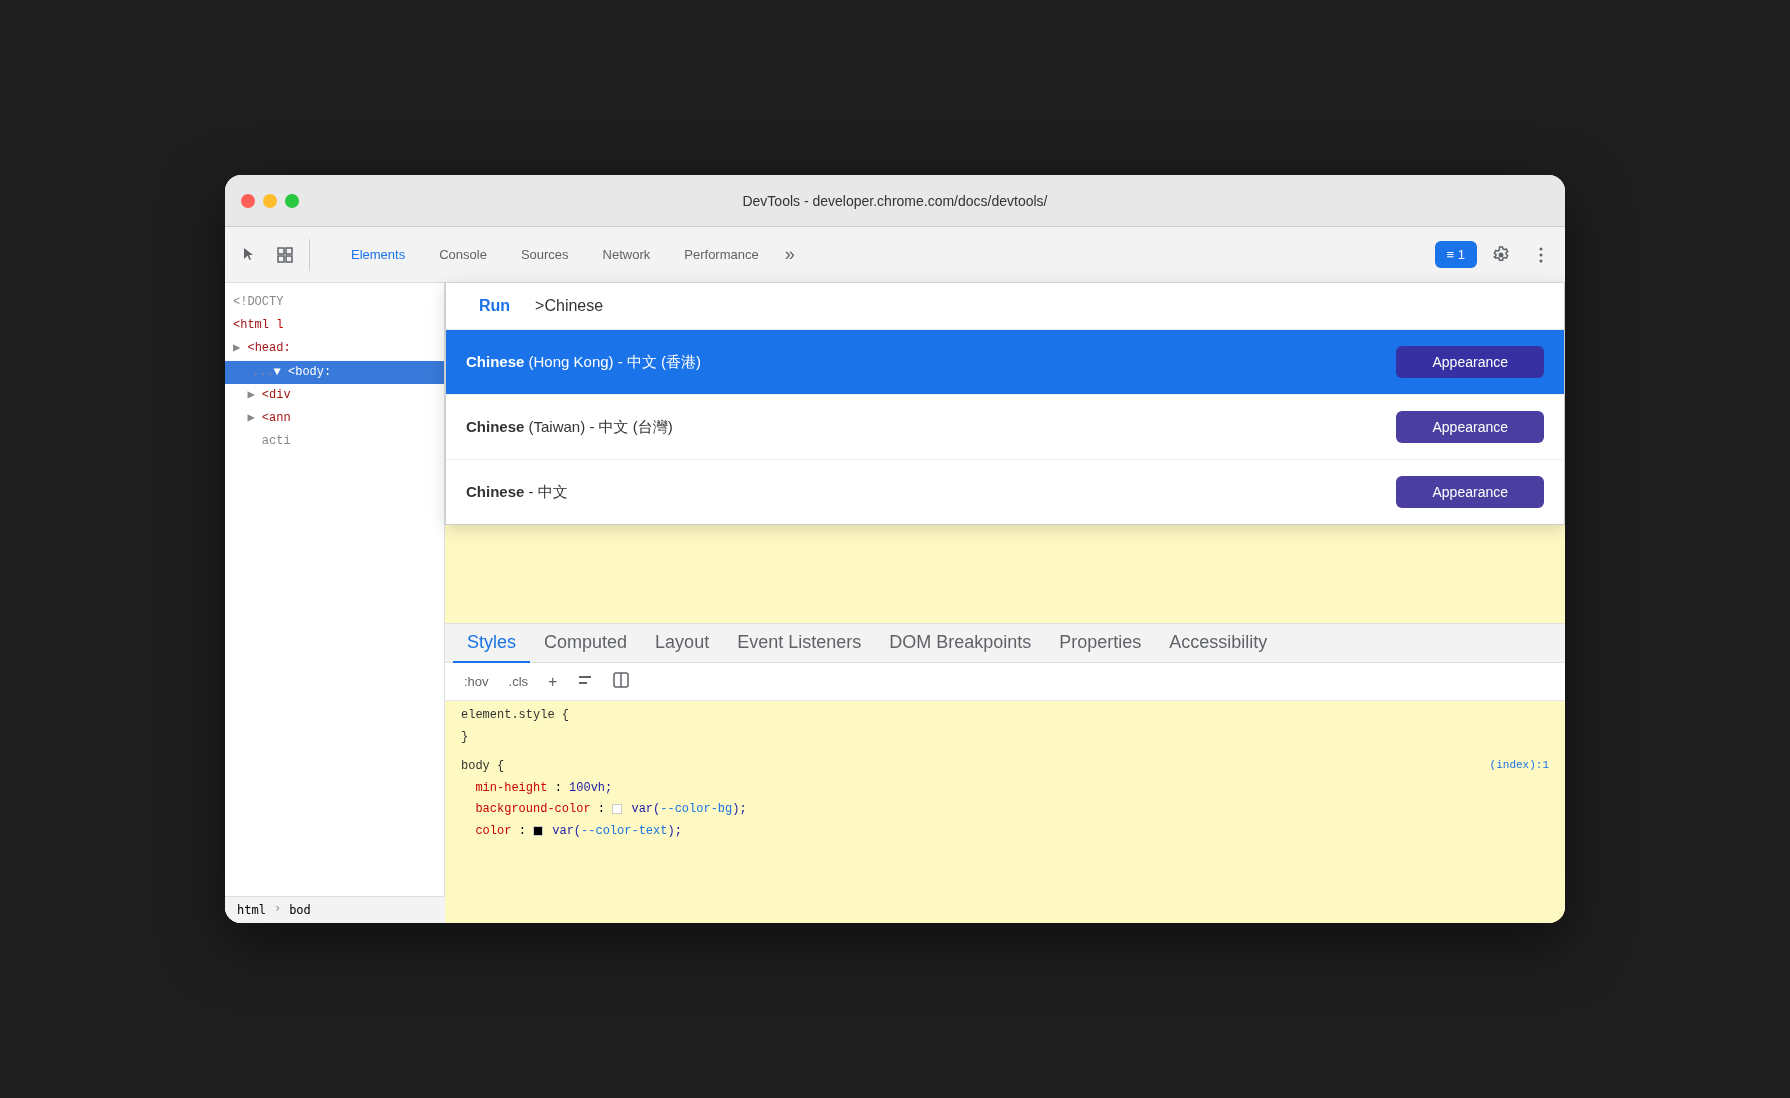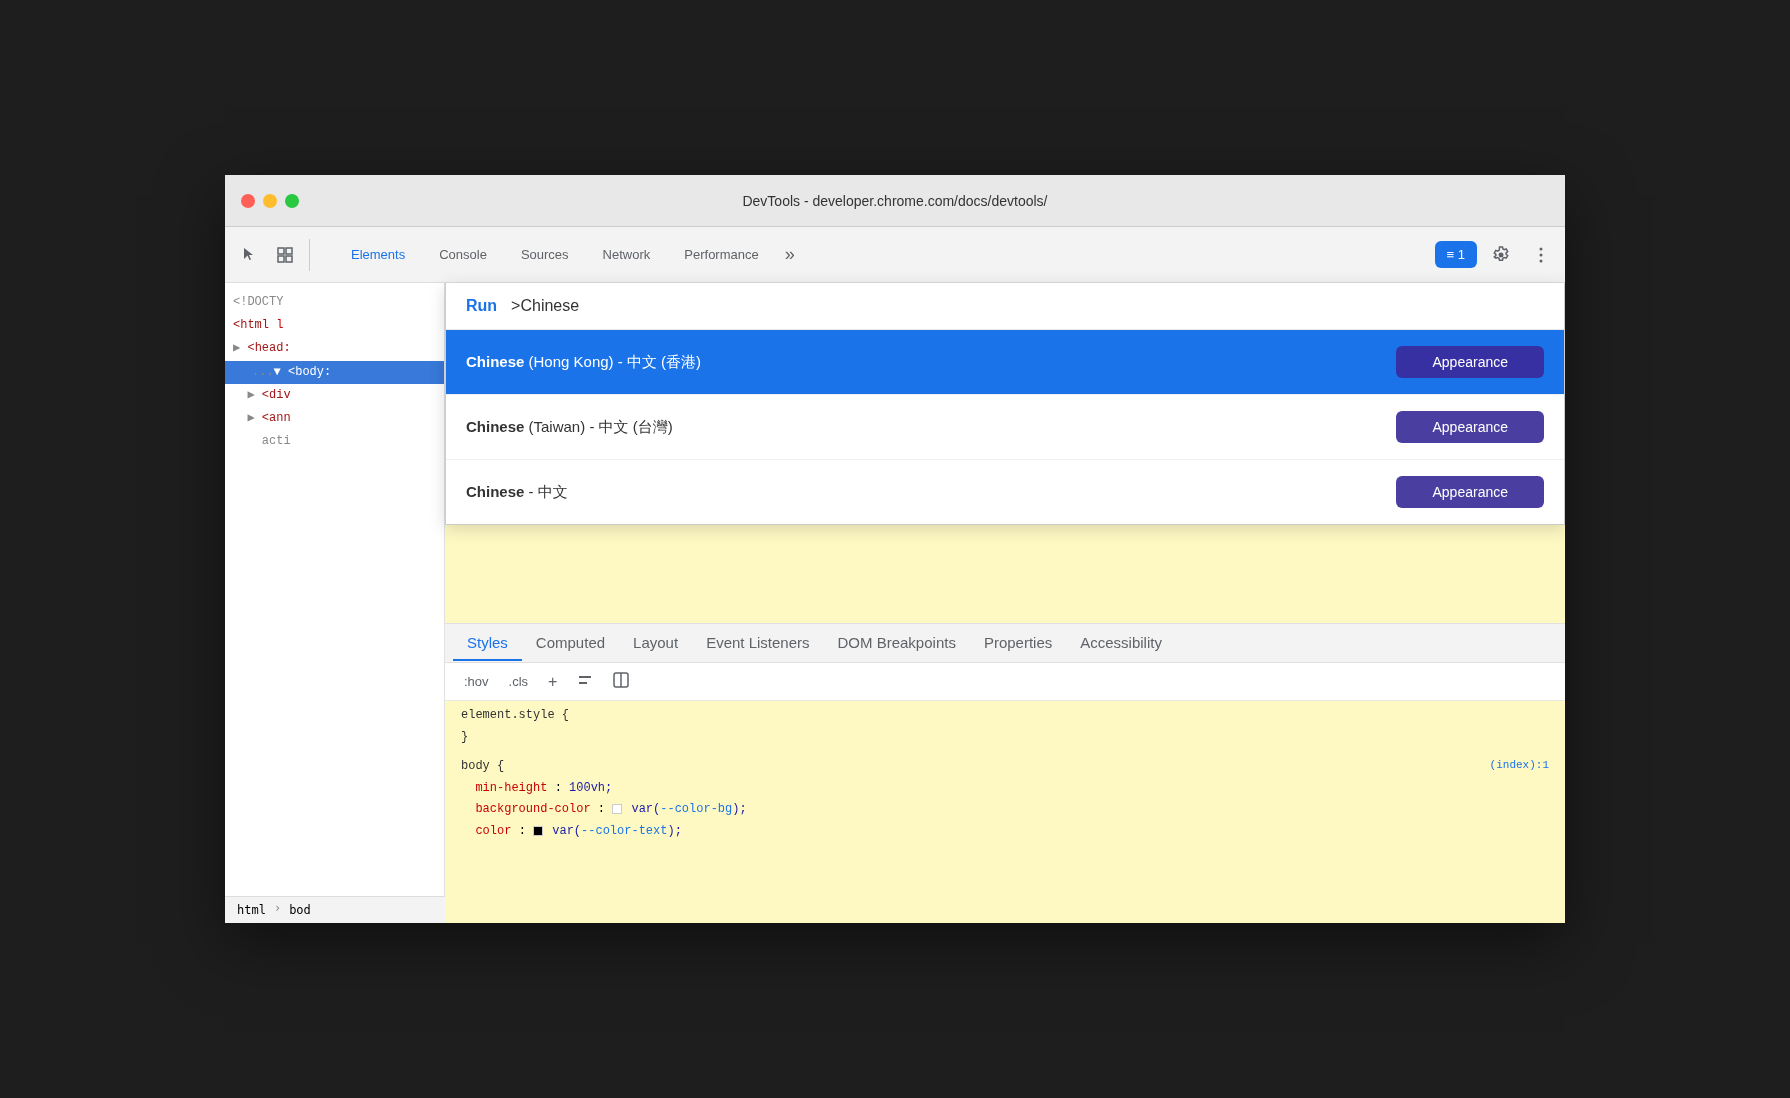--- a/index.html
+++ b/index.html
@@ -7,21 +7,21 @@
       background: #1e1e1e;
       display: flex;
       justify-content: center;
       align-items: center;
       min-height: 100vh;
       font-family: -apple-system, BlinkMacSystemFont, 'Segoe UI', sans-serif;
     }
     .window {
       width: 1340px;
       background: #f0f0f0;
-      border-radius: 0;
+      border-radius: 16px;
       overflow: hidden;
       box-shadow: 0 20px 60px rgba(0,0,0,0.5);
     }
     
     .title-bar {
       background: #e8e8e8;
       height: 52px;
       display: flex;
       align-items: center;
       padding: 0 16px;
@@ -173,26 +173,26 @@
       left: 220px;
       top: 0;
       right: 0;
       background: white;
       border: 1px solid #ccc;
       border-top: none;
       z-index: 100;
       box-shadow: 0 4px 16px rgba(0,0,0,0.15);
     }
     .command-input-row {
-      padding: 14px 20px;
+      padding: 14px 33px;
       font-size: 16px;
       border-bottom: 1px solid #e8e8e8;
       display: flex;
       align-items: center;
-      gap: 14px;
+      gap: 25px;
     }
     .command-run {
       color: #1a73e8;
       font-weight: 600;
       font-size: 16px;
     }
     .command-query {
       color: #333;
       font-size: 16px;
     }
@@ -242,21 +242,21 @@
       display: flex;
       align-items: center;
       border-top: 1px solid #e0e0e0;
       border-bottom: 1px solid #e0e0e0;
       background: #f3f3f3;
       padding: 0 8px;
       height: 40px;
     }
     .styles-tab {
       padding: 8px 14px;
-      font-size: 15px;
+      font-size: 18px;
       color: #5f6368;
       cursor: pointer;
       border-bottom: 2px solid transparent;
       white-space: nowrap;
     }
     .styles-tab.active {
       color: #1a73e8;
       border-bottom: 2px solid #1a73e8;
       font-weight: 500;
     }

